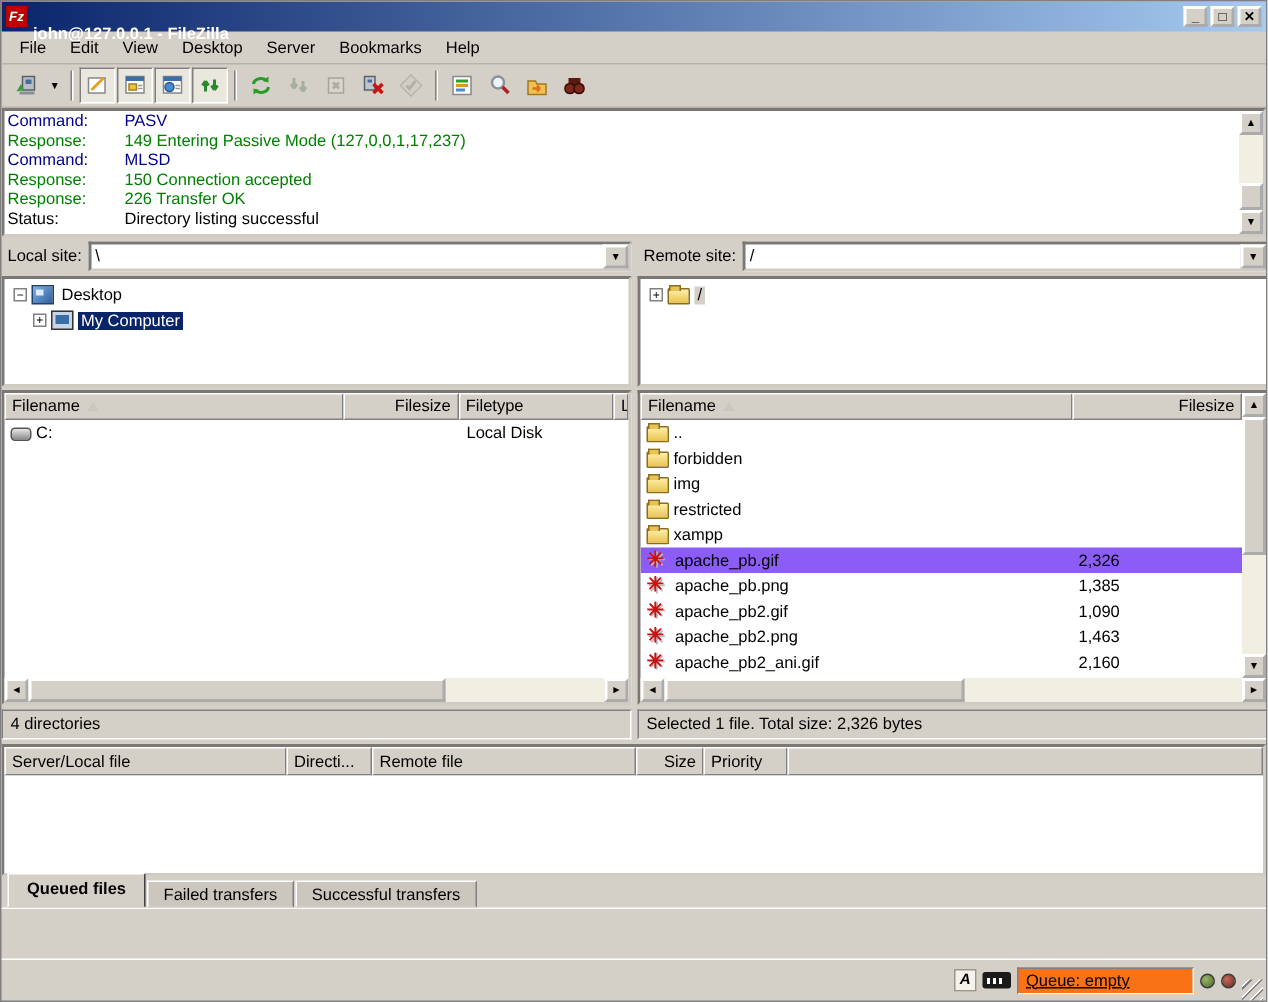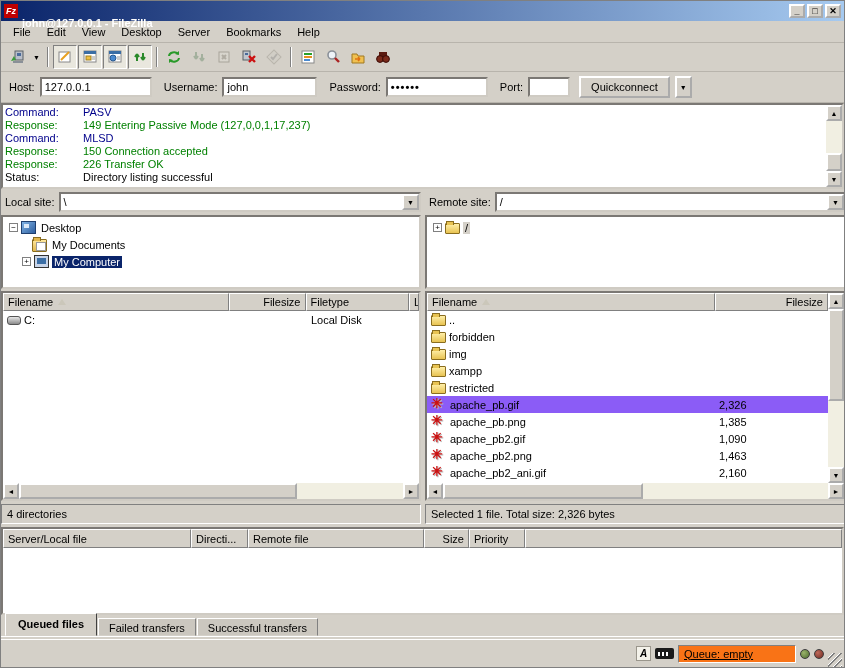--- a/index.html
+++ b/index.html
@@ -282,32 +282,20 @@
       <span>
           <svg width="16" height="16">
             <rect x="4" y="3" width="8" height="5" fill="#5a1a10"></rect>
             <circle cx="5" cy="10" r="3.4" fill="#7a2a1a" stroke="#3a0a05"></circle>
             <circle cx="11" cy="10" r="3.4" fill="#7a2a1a" stroke="#3a0a05"></circle>
           </svg>
         </span>
     </div>
   </div>
 
-  <div class="quickbar">
-    <span>Host:</span>
-    <input class="field" style="width: 112px;" value="127.0.0.1">
-    <span class="qc-label">Username:</span>
-    <input class="field" style="width: 95px;" value="john">
-    <span class="qc-label">Password:</span>
-    <input class="field" style="width: 102px; letter-spacing: 1px; font-weight: bold;" value="••••••">
-    <span class="qc-label">Port:</span>
-    <input class="field" style="width: 42px;" value="">
-    <button class="qc-btn" style="margin-left:4px">Quickconnect</button>
-    <button class="qc-btn-drop">▼</button>
-  </div>
 
   <div class="log-wrap">
     <div class="log-lines">
       <div class="log-line command">
           <span class="log-label">Command:</span>
           <span>PASV</span>
         </div>
       <div class="log-line response">
           <span class="log-label">Response:</span>
           <span>149 Entering Passive Mode (127,0,0,1,17,237)</span>
@@ -346,25 +334,20 @@
         <div class="combo">
           <span class="combo-value">\</span>
           <div class="combo-btn">▼</div>
         </div>
       </div>
       <div class="tree">
         <div class="tree-row">
           <span class="expander">−</span>
           <span class="ticon ticon-desktop"></span>
           <span class="tree-label">Desktop</span>
-        </div>
-        <div class="tree-row">
-          <span class="indent"></span>
-          <span class="ticon ticon-docs"></span>
-          <span class="tree-label">My Documents</span>
         </div>
         <div class="tree-row">
           <span class="indent" style="width:10px"></span>
           <span class="expander">+</span>
           <span class="ticon ticon-computer"></span>
           <span class="tree-label sel-active">My Computer</span>
         </div>
       </div>
     </div>
     <div class="splitter"></div>
@@ -458,28 +441,28 @@
               <div class="file-row">
                 <div class="fcell" style="width:288px">
                     <span class="file-icon" data-icon="folder"></span>
                     <span>img</span>
                   </div>
                 <div class="fcell right" style="flex:1"><span></span></div>
               </div>
               <div class="file-row">
                 <div class="fcell" style="width:288px">
                     <span class="file-icon" data-icon="folder"></span>
+                    <span>restricted</span>
+                  </div>
+                <div class="fcell right" style="flex:1"><span></span></div>
+              </div>
+              <div class="file-row">
+                <div class="fcell" style="width:288px">
+                    <span class="file-icon" data-icon="folder"></span>
                     <span>xampp</span>
-                  </div>
-                <div class="fcell right" style="flex:1"><span></span></div>
-              </div>
-              <div class="file-row">
-                <div class="fcell" style="width:288px">
-                    <span class="file-icon" data-icon="folder"></span>
-                    <span>restricted</span>
                   </div>
                 <div class="fcell right" style="flex:1"><span></span></div>
               </div>
               <div class="file-row selected">
                 <div class="fcell" style="width:288px">
                     <span class="file-icon" data-icon="image"></span>
                     <span>apache_pb.gif</span>
                   </div>
                 <div class="fcell right" style="flex:1"><span>2,326</span></div>
               </div>

